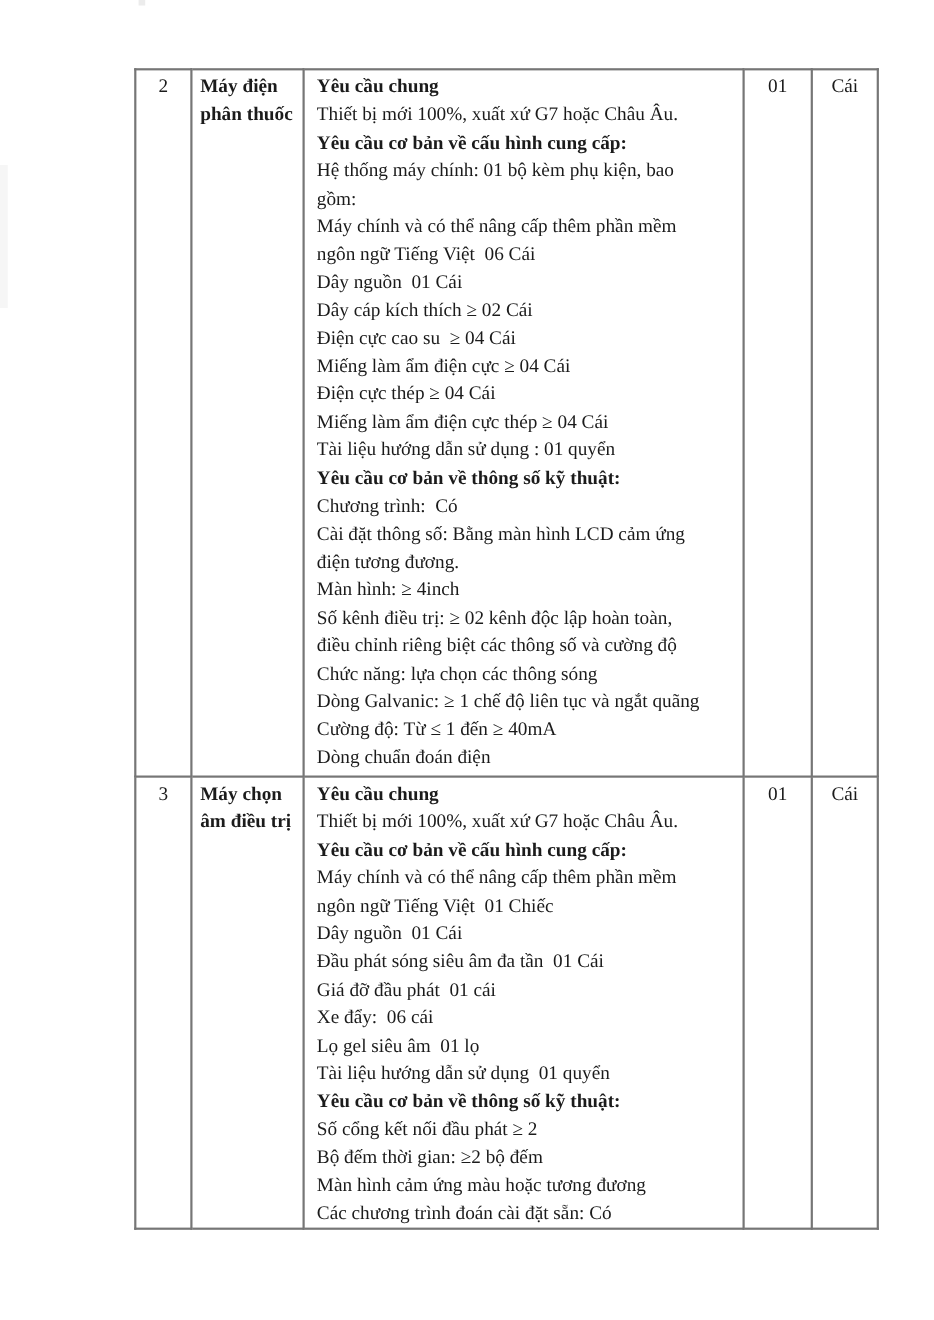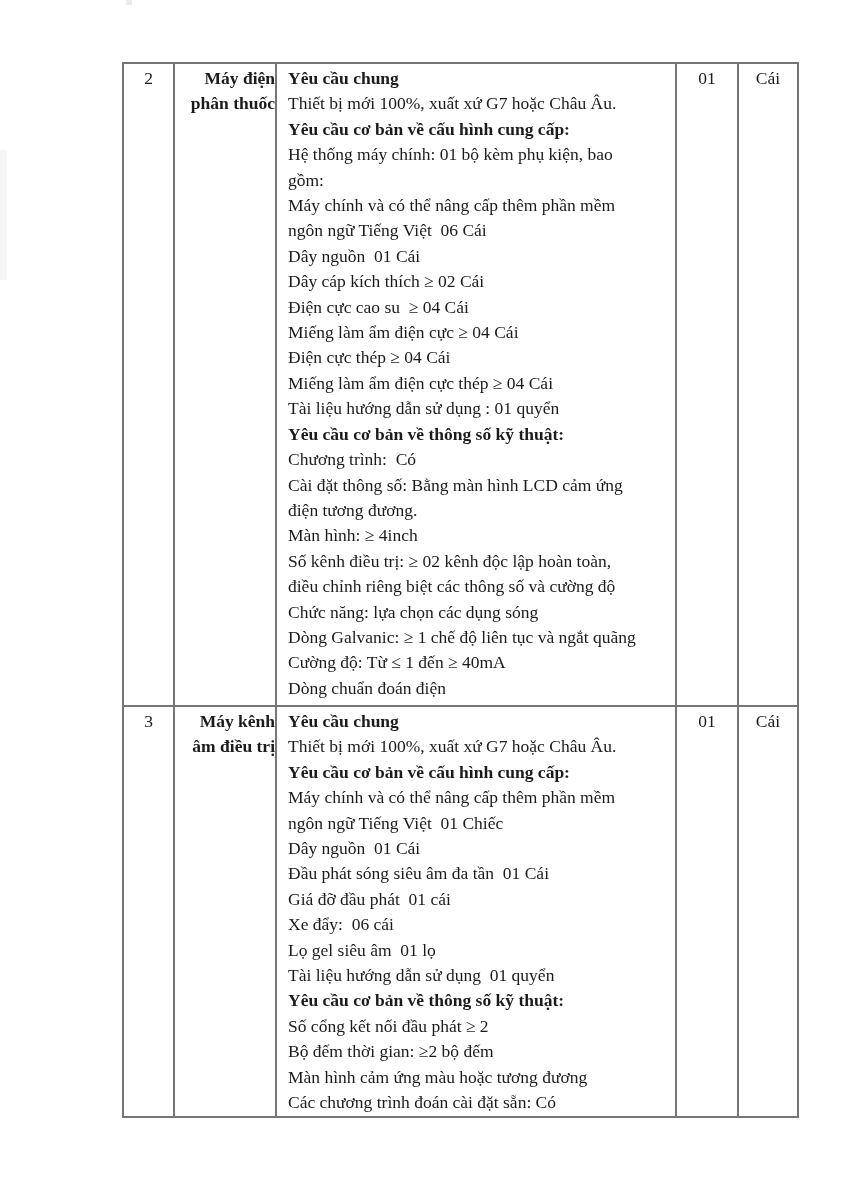--- a/index.html
+++ b/index.html
@@ -24,21 +24,21 @@
   td {
     border:2px solid var(--border-color);
     vertical-align:top;
     padding:2px 0 0 0;
     font-size:17.5px;
     line-height:25.4px;
   }
   tr.row-2 { height:643px; }
   tr.row-3 { height:406px; }
   .cell-no, .cell-qty, .cell-unit { text-align:center; }
-  .cell-name { padding-left:7px; font-weight:bold;text-align:right; }
+  .cell-name { padding-left:7px; font-weight:bold; }
   .cell-name div { white-space:pre; }
   .cell-spec { padding-left:11px; padding-right:4px; }
   .spec-line { white-space:pre; }
   .spec-line.bold { font-weight:bold; }
 </style>
 </head>
 <body>
 
 <div class="page">
   <div class="scan-tick"></div>
@@ -74,32 +74,32 @@
             <div class="spec-line">Điện cực thép ≥ 04 Cái</div>
             <div class="spec-line">Miếng làm ẩm điện cực thép ≥ 04 Cái</div>
             <div class="spec-line">Tài liệu hướng dẫn sử dụng : 01 quyển</div>
             <div class="spec-line bold">Yêu cầu cơ bản về thông số kỹ thuật:</div>
             <div class="spec-line">Chương trình:  Có</div>
             <div class="spec-line">Cài đặt thông số: Bằng màn hình LCD cảm ứng</div>
             <div class="spec-line">điện tương đương.</div>
             <div class="spec-line">Màn hình: ≥ 4inch</div>
             <div class="spec-line">Số kênh điều trị: ≥ 02 kênh độc lập hoàn toàn,</div>
             <div class="spec-line">điều chỉnh riêng biệt các thông số và cường độ</div>
-            <div class="spec-line">Chức năng: lựa chọn các dụng sóng</div>
+            <div class="spec-line">Chức năng: lựa chọn các thông sóng</div>
             <div class="spec-line">Dòng Galvanic: ≥ 1 chế độ liên tục và ngắt quãng</div>
             <div class="spec-line">Cường độ: Từ ≤ 1 đến ≥ 40mA</div>
             <div class="spec-line">Dòng chuẩn đoán điện</div>
           </td>
           <td class="cell-qty">01</td>
           <td class="cell-unit">Cái</td>
         </tr>
         <tr class="row-3">
           <td class="cell-no">3</td>
           <td class="cell-name">
-            <div>Máy kênh</div>
+            <div>Máy chọn</div>
             <div>âm điều trị</div>
           </td>
           <td class="cell-spec">
             <div class="spec-line bold">Yêu cầu chung</div>
             <div class="spec-line">Thiết bị mới 100%, xuất xứ G7 hoặc Châu Âu.</div>
             <div class="spec-line bold">Yêu cầu cơ bản về cấu hình cung cấp:</div>
             <div class="spec-line">Máy chính và có thể nâng cấp thêm phần mềm</div>
             <div class="spec-line">ngôn ngữ Tiếng Việt  01 Chiếc</div>
             <div class="spec-line">Dây nguồn  01 Cái</div>
             <div class="spec-line">Đầu phát sóng siêu âm đa tần  01 Cái</div>

